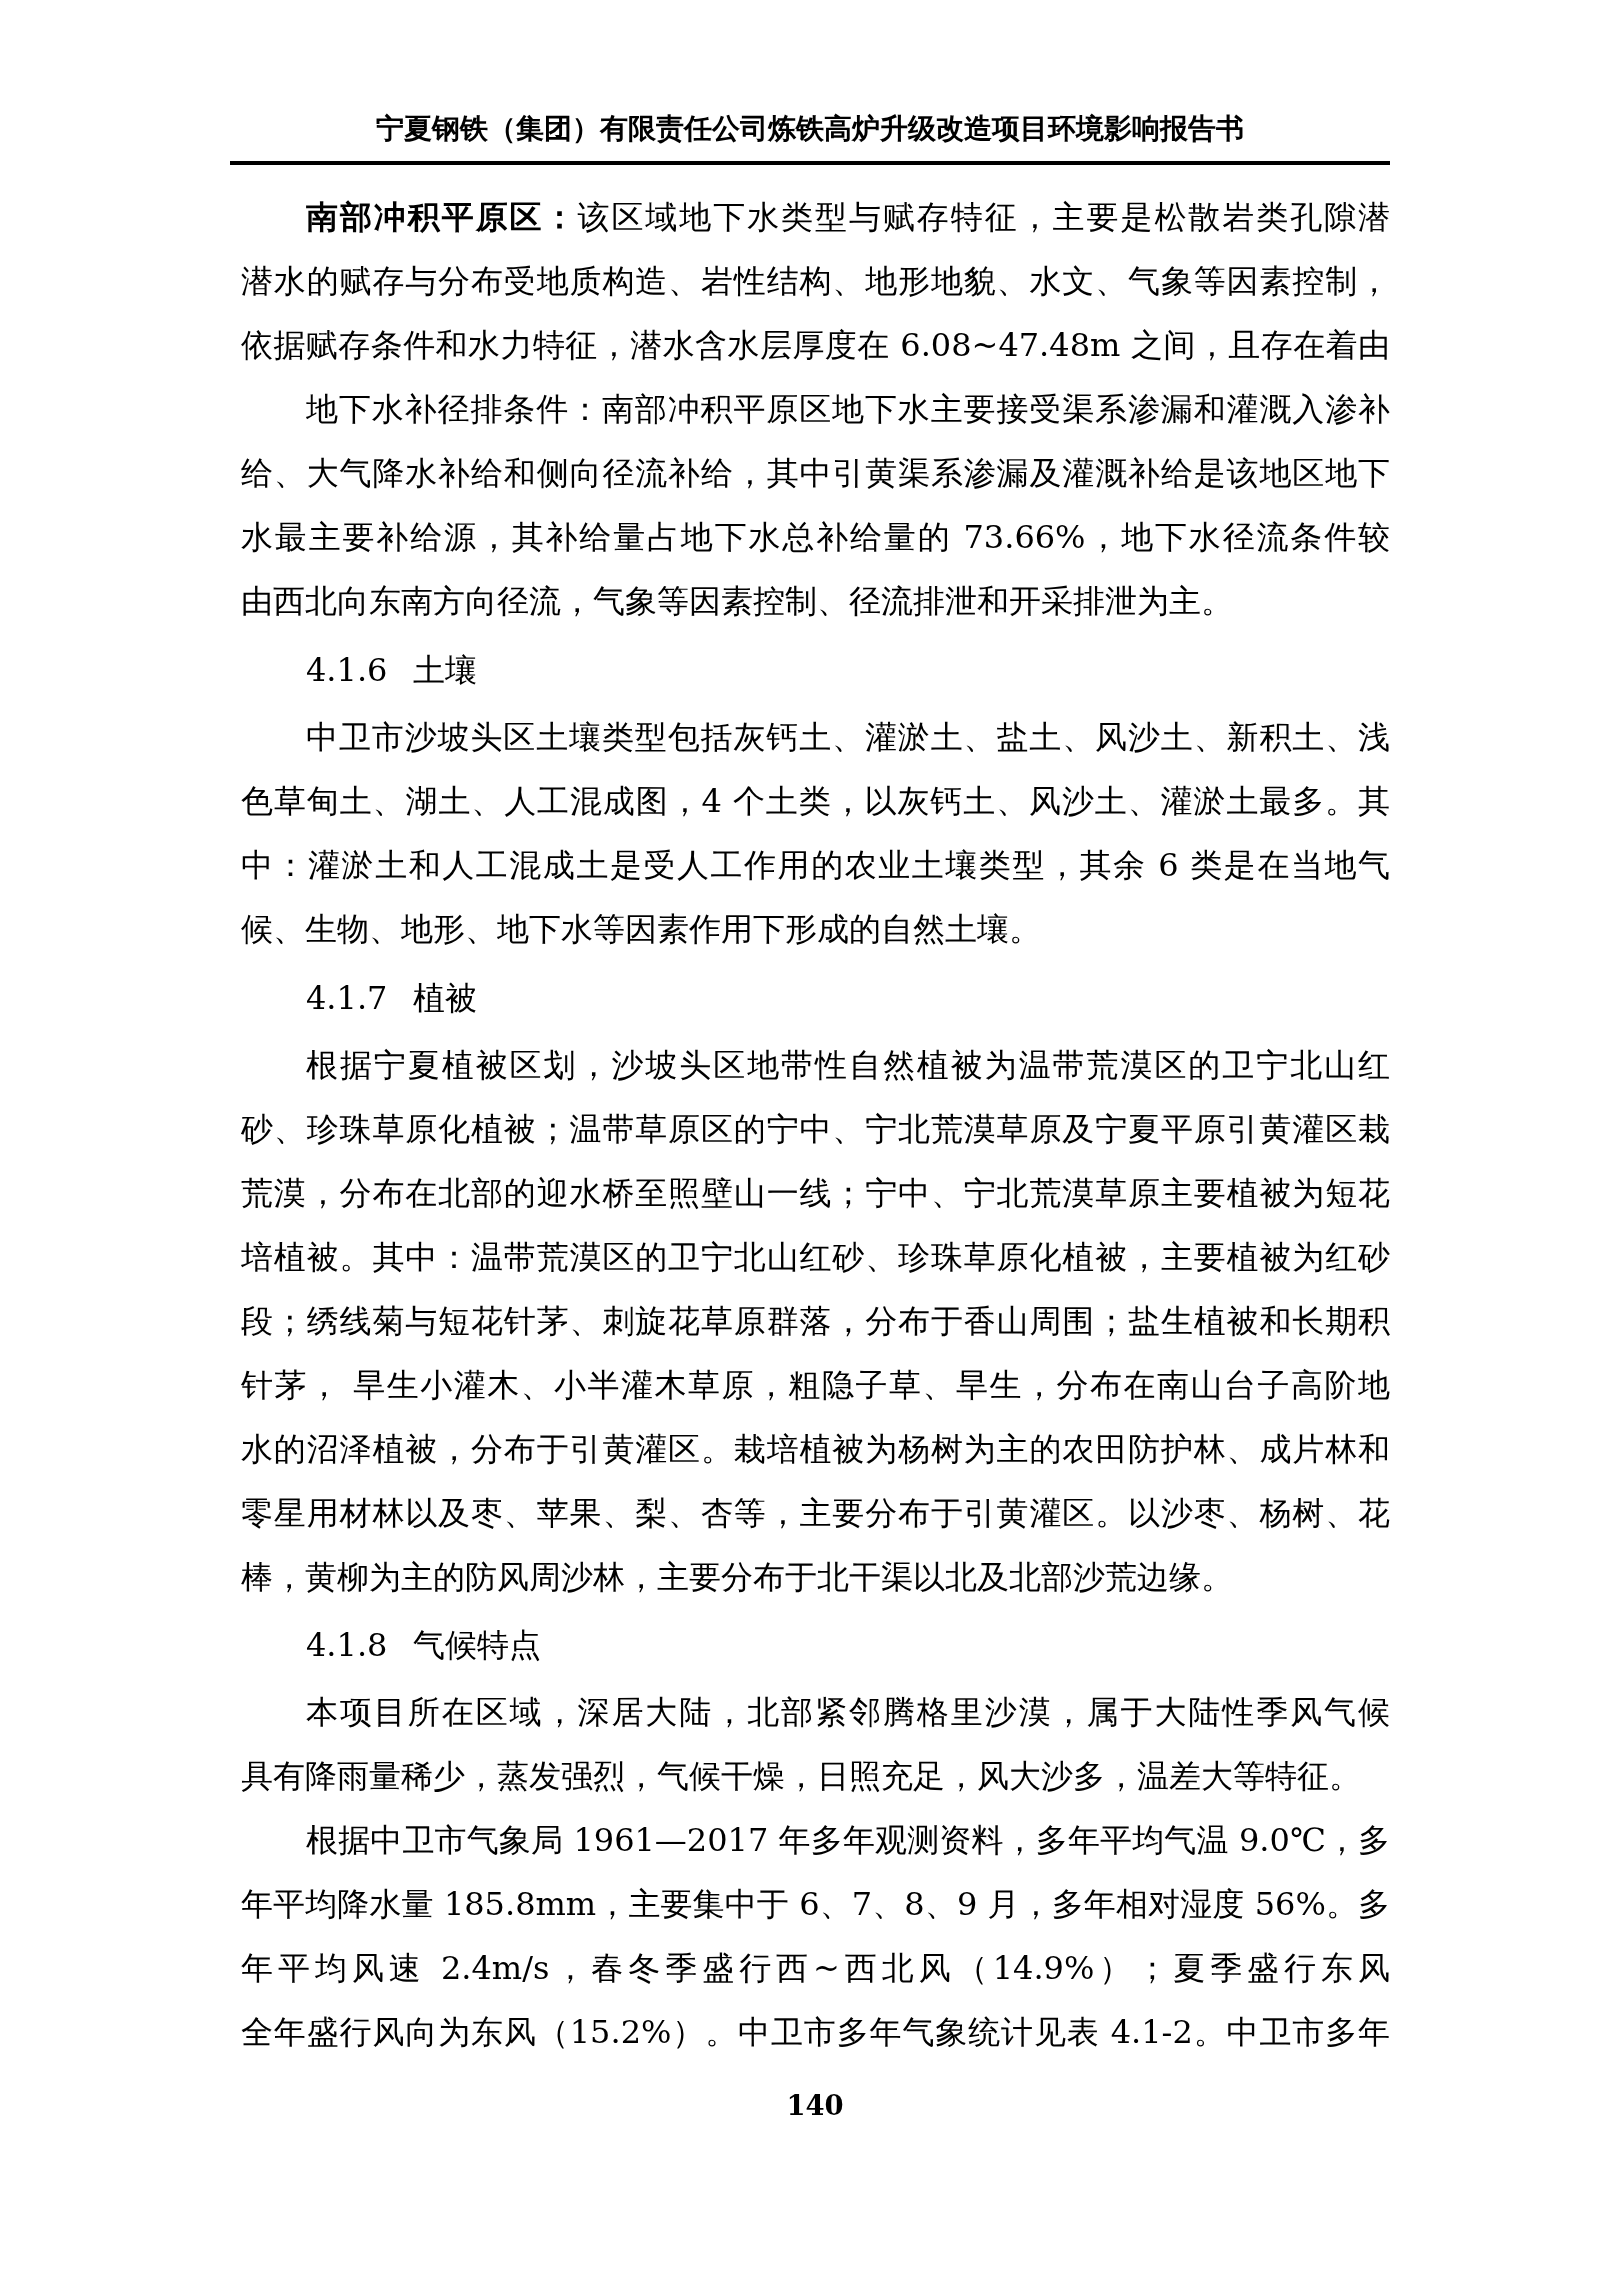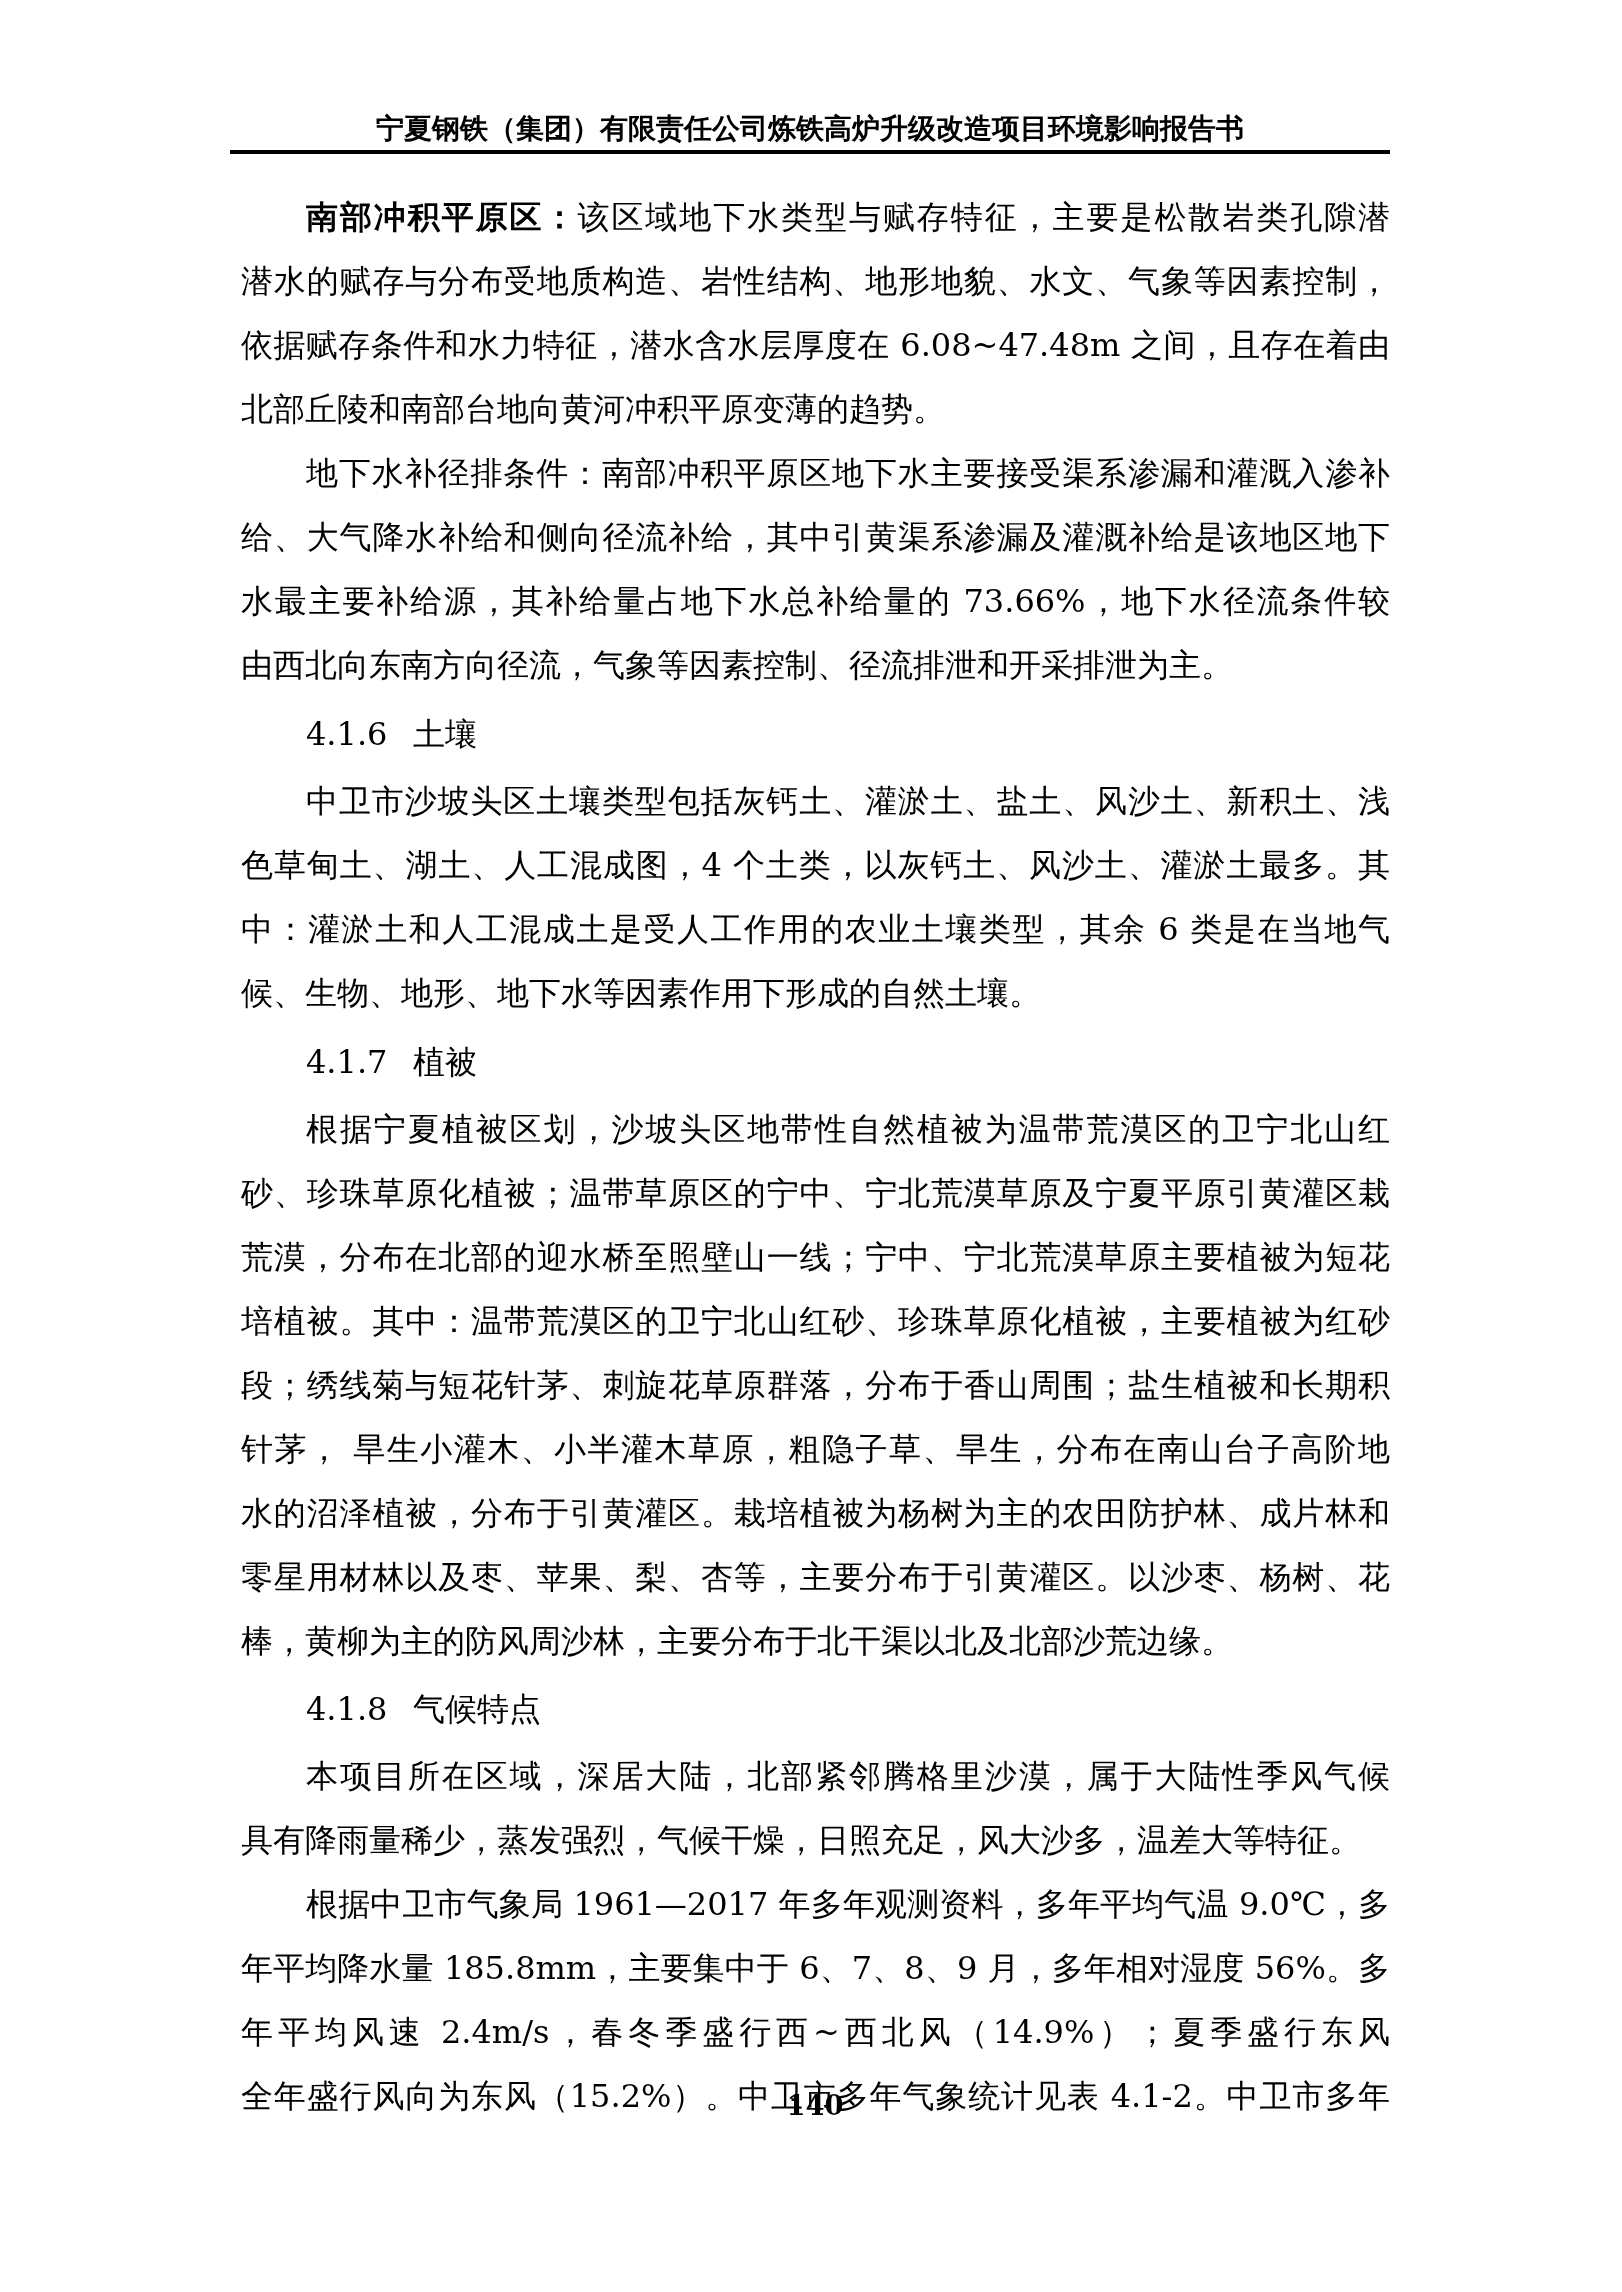--- a/index.html
+++ b/index.html
@@ -12,21 +12,21 @@
     color: #000000;
     font-family: "DejaVu Serif", "Liberation Serif", serif;
     overflow: hidden;
   }
   .header {
     position: absolute;
     left: 230px;
     right: 232px;
     top: 110px;
     border-bottom: 4.9px solid #000;
-    padding-bottom: 3px;
+    padding-bottom: 14px;
   }
   .header-title {
     text-align: center;
     font-size: 28px;
     line-height: 37px;
     font-weight: bold;
   }
   .doc-body {
     position: absolute;
     left: 241px;
@@ -71,21 +71,20 @@
 
   <div class="header">
     <div class="header-title">宁夏钢铁（集团）有限责任公司炼铁高炉升级改造项目环境影响报告书</div>
   </div>
 
   <div class="doc-body">
 
     <div class="line indent"><span class="lead-bold">南部冲积平原区：</span><span>该区域地下水类型与赋存特征，主要是松散岩类孔隙潜水，</span></div>
     <div class="line">潜水的赋存与分布受地质构造、岩性结构、地形地貌、水文、气象等因素控制，</div>
     <div class="line">依据赋存条件和水力特征，潜水含水层厚度在 6.08~47.48m 之间，且存在着由</div>
-    <div class="line end">北部丘陵和南部台地向黄河冲积平原变薄的趋势。</div>
 
     <div class="line indent">地下水补径排条件：南部冲积平原区地下水主要接受渠系渗漏和灌溉入渗补</div>
     <div class="line">给、大气降水补给和侧向径流补给，其中引黄渠系渗漏及灌溉补给是该地区地下</div>
     <div class="line">水最主要补给源，其补给量占地下水总补给量的 73.66%，地下水径流条件较好，</div>
     <div class="line end">由西北向东南方向径流，气象等因素控制、径流排泄和开采排泄为主。</div>
 
     <div class="line heading"><span class="h-num">4.1.6</span><span class="h-title">土壤</span></div>
 
     <div class="line indent">中卫市沙坡头区土壤类型包括灰钙土、灌淤土、盐土、风沙土、新积土、浅</div>
     <div class="line">色草甸土、湖土、人工混成图，4 个土类，以灰钙土、风沙土、灌淤土最多。其</div>

